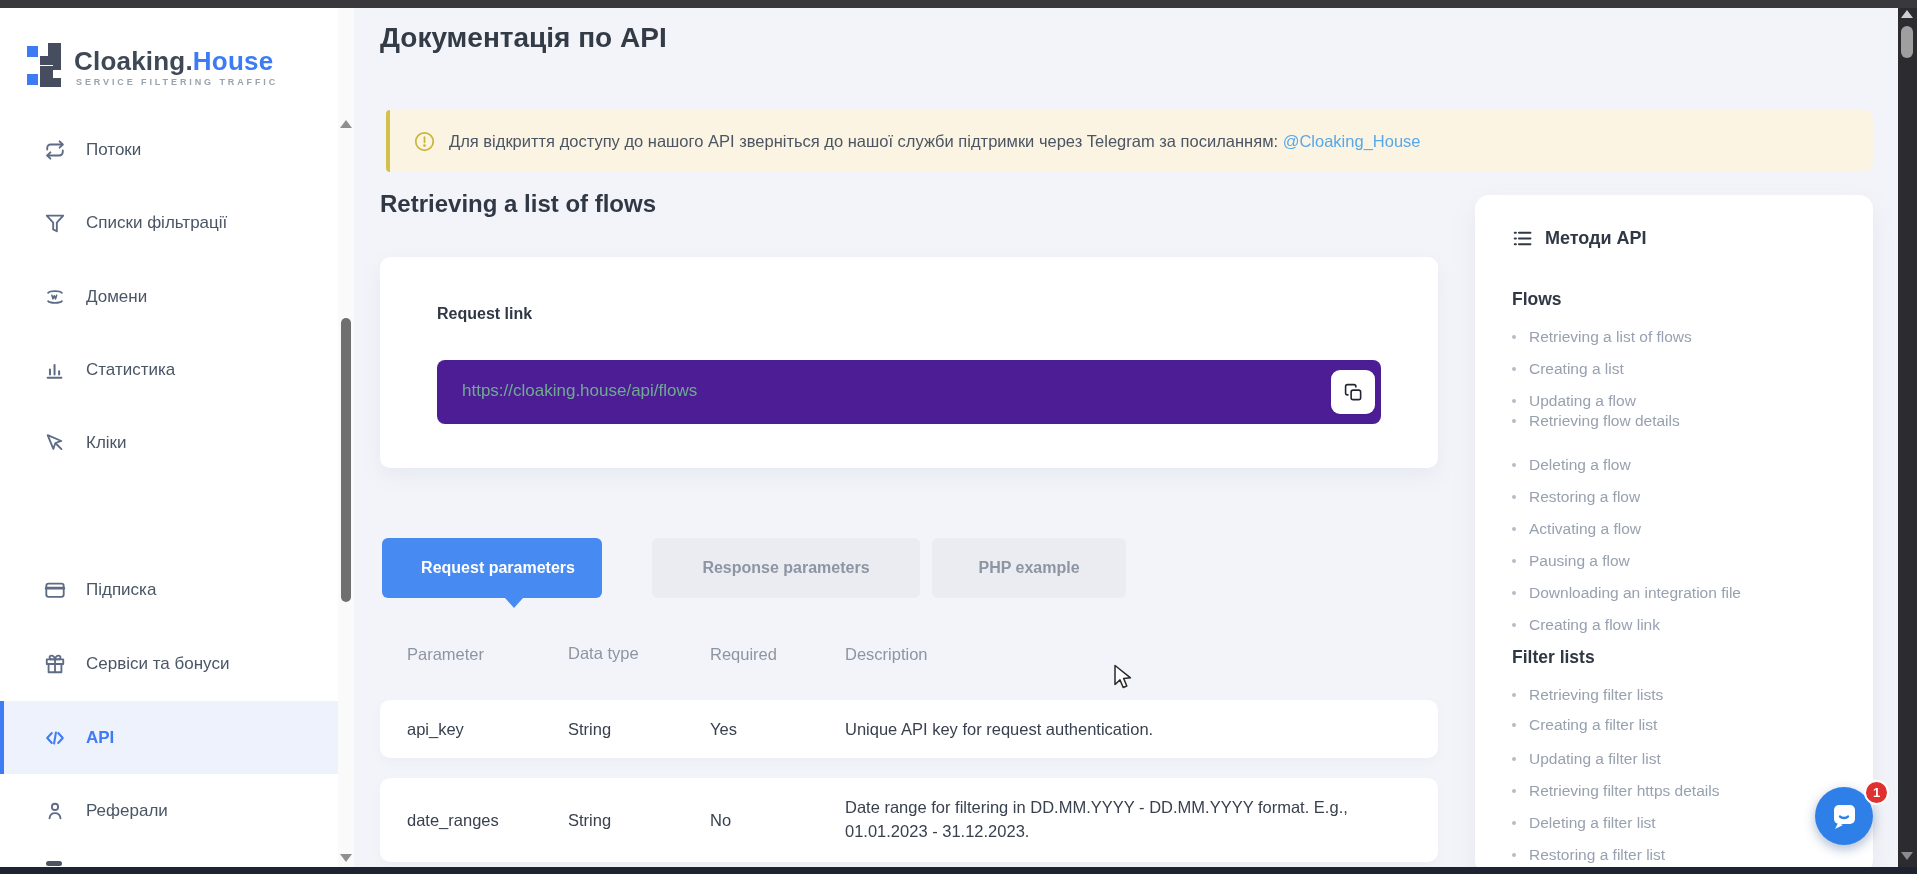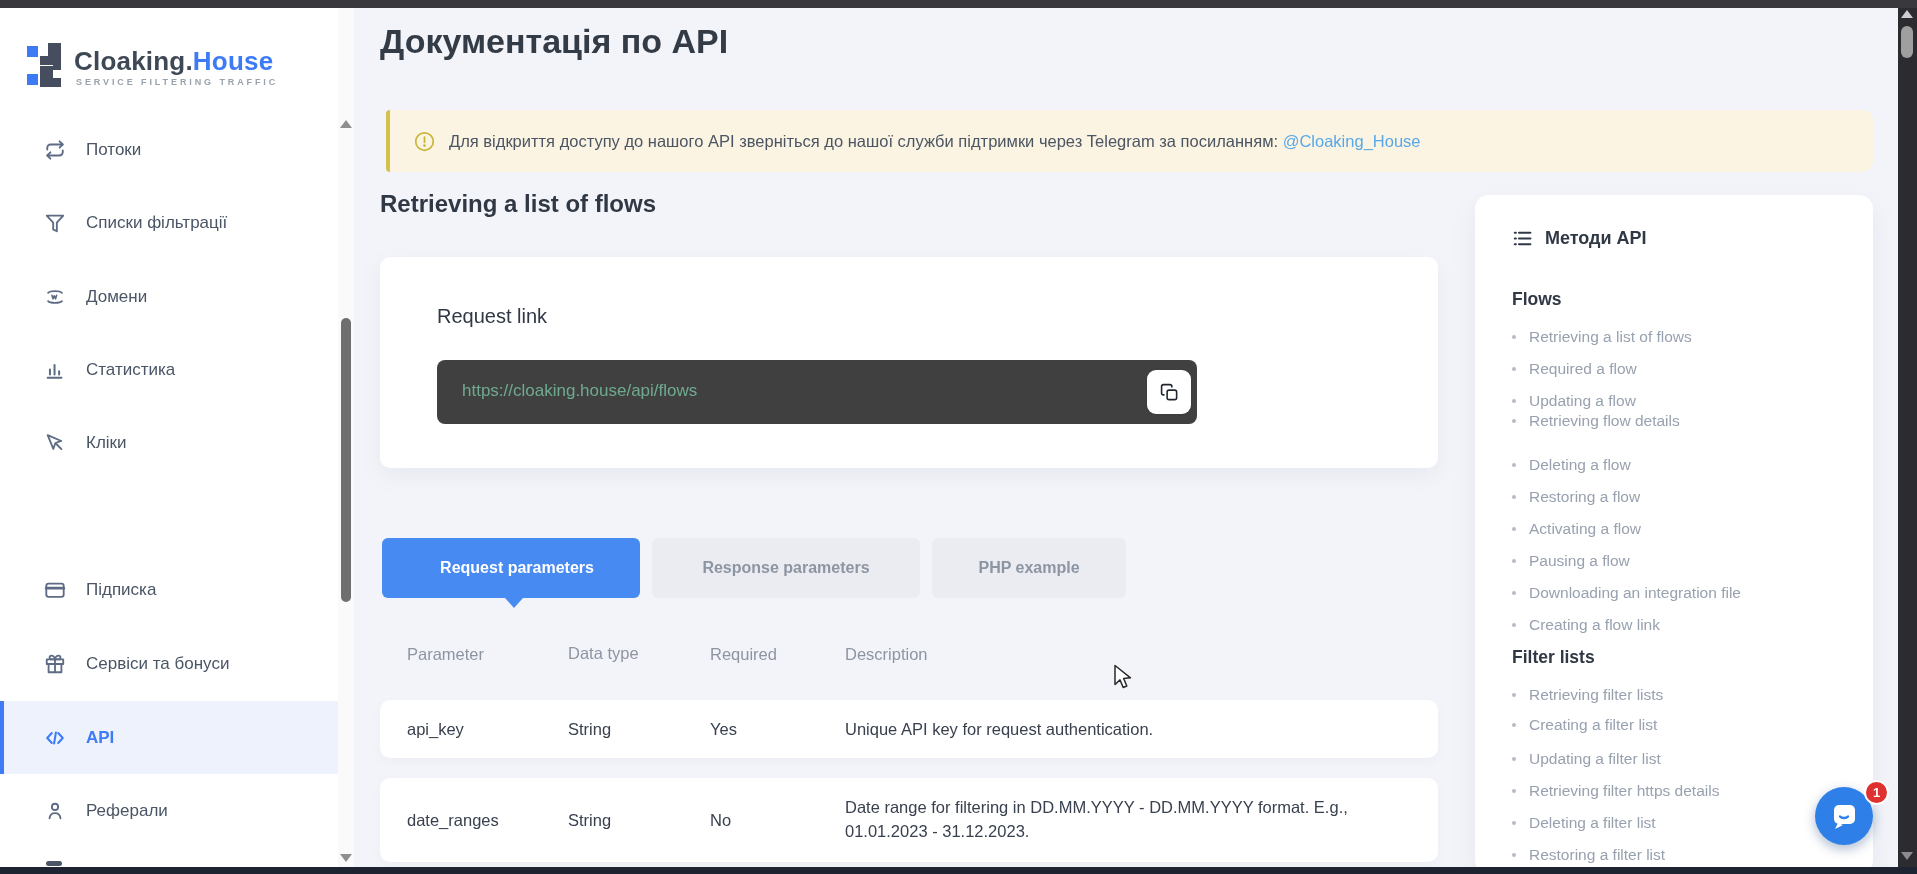--- a/index.html
+++ b/index.html
@@ -27,32 +27,32 @@
   .nav-item.active .nav-icon { color:#3e7bf4; left:40px; }
   .nav-item.active .nav-label { color:#3e7bf4; font-weight:700; left:82px; }
 
   
   .side-scroll { left:338px; top:8px; width:16px; height:859px; background:#fafafb; z-index:6; }
   .ssb-arrow-up   { left:2px; top:112px; width:0; height:0; border-left:6px solid transparent; border-right:6px solid transparent; border-bottom:8px solid #8f8f8f; }
   .ssb-thumb      { left:3px; top:310px; width:10px; height:284px; background:#6f6f6f; border-radius:5px; }
   .ssb-arrow-down { left:2px; top:846px; width:0; height:0; border-left:6px solid transparent; border-right:6px solid transparent; border-top:8px solid #8f8f8f; }
 
   
-  .page-title { left:380px; top:22px; font-size:34px; font-weight:800; color:#333b46; }
+  .page-title { left:380px; top:22px; font-size:28px; font-weight:800; color:#333b46; }
 
   .banner { left:386px; top:110px; width:1487px; height:62px; background:#fcf4e2; border-left:4px solid #d3c14c; border-radius:4px 10px 10px 4px; display:flex; align-items:center; }
   .banner-icon { margin-left:24px; width:21px; height:21px; flex:0 0 auto; }
   .banner-text { margin-left:14px; font-size:16.5px; color:#4b5563; white-space:nowrap; }
   .banner-link { color:#57a8e9; text-decoration:none; cursor:pointer; }
 
   .section-heading { left:380px; top:190px; font-size:24px; font-weight:800; color:#2f3844; }
 
   .request-card { left:380px; top:257px; width:1058px; height:211px; background:#fff; border-radius:10px; box-shadow:0 8px 20px rgba(140,150,180,0.10); }
-  .request-title { position:absolute; left:57px; top:48px; font-size:20px; font-weight:400; color:#2f3844; }
-  .url-field { position:absolute; left:57px; top:103px; width:760px; height:64px; background:#404040; border-radius:8px; }
+  .request-title { position:absolute; left:57px; top:48px; font-size:16px; font-weight:700; color:#2f3844; }
+  .url-field { position:absolute; left:57px; top:103px; width:944px; height:64px; background:#4c1d95; border-radius:8px; }
   .url-text { position:absolute; left:25px; top:21px; font-size:17px; color:#6faa90; }
   .copy-btn { position:absolute; right:6px; top:10px; width:44px; height:44px; background:#fff; border:none; border-radius:9px; cursor:pointer; display:flex; align-items:center; justify-content:center; box-shadow:0 1px 3px rgba(0,0,0,0.06); }
 
   .tab { top:538px; height:60px; border-radius:6px; font-size:16px; font-weight:600; display:flex; align-items:center; justify-content:center; cursor:pointer; }
   .tab-inactive { background:#ebecf1; color:#8d95a3; }
   .tab-active { background:#478af2; color:#ffffff; }
   .tab-pointer { left:505px; top:598px; width:0; height:0; border-left:9px solid transparent; border-right:9px solid transparent; border-top:10px solid #478af2; }
 
   .thead { left:380px; top:625px; width:1058px; height:58px; color:#8d95a3; font-size:16.5px; }
   .th { position:absolute; top:50%; transform:translateY(-50%); }
@@ -229,21 +229,21 @@
       <span>
         <svg width="19" height="19" viewBox="0 0 24 24" fill="none" stroke="#1f2430" stroke-width="2" stroke-linecap="round" stroke-linejoin="round">
             <rect x="9" y="9" width="12" height="12" rx="2.5"></rect>
             <path d="M5 15H4.5A2.5 2.5 0 012 12.5v-8A2.5 2.5 0 014.5 2h8A2.5 2.5 0 0115 4.5V5"></path>
           </svg>
       </span>
     </button>
   </div>
 </div>
 
-<div class="abs tab tab-active" style="left:382px; width:258px;padding-left:12px;">
+<div class="abs tab tab-active" style="left:382px; width:220px;padding-left:12px;">
   <span>Request parameters</span>
 </div>
 <div class="abs tab-pointer"></div>
 <div class="abs tab tab-inactive" style="left:652px; width:268px;">
   <span>Response parameters</span>
 </div>
 <div class="abs tab tab-inactive" style="left:932px; width:194px;">
   <span>PHP example</span>
 </div>
 
@@ -284,21 +284,21 @@
   </div>
 
   <div class="mp-section-head" style="top:94px;">Flows</div>
 
   <div class="mp-item" style="top:126px;">
       <span class="mp-dot"></span>
       <span class="lbl">Retrieving a list of flows</span>
     </div>
   <div class="mp-item" style="top:158px;">
       <span class="mp-dot"></span>
-      <span class="lbl">Required a flow</span>
+      <span class="lbl">Creating a list</span>
     </div>
   <div class="mp-item" style="top:190px;">
       <span class="mp-dot"></span>
       <span class="lbl">Updating a flow</span>
     </div>
   <div class="mp-item" style="top:210px;">
       <span class="mp-dot"></span>
       <span class="lbl">Retrieving flow details</span>
     </div>
   <div class="mp-item" style="top:254px;">

